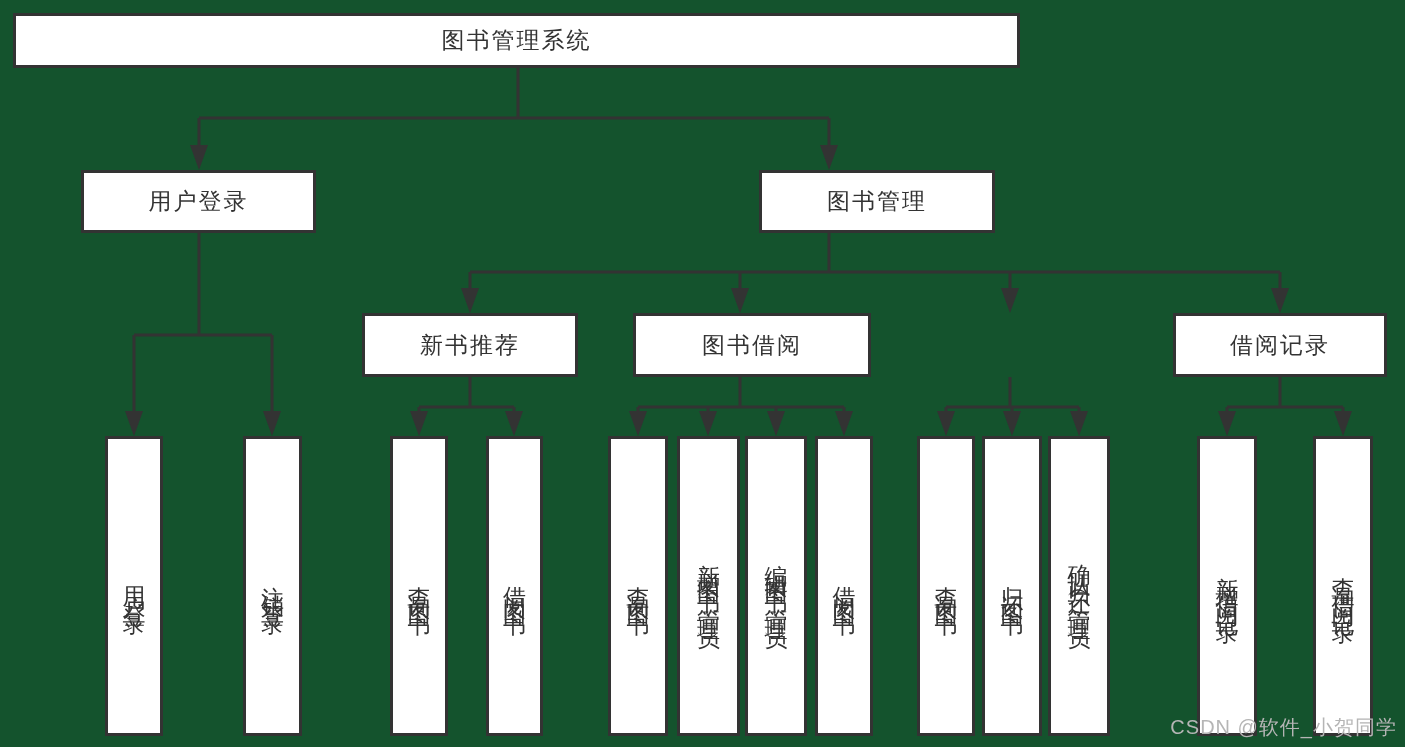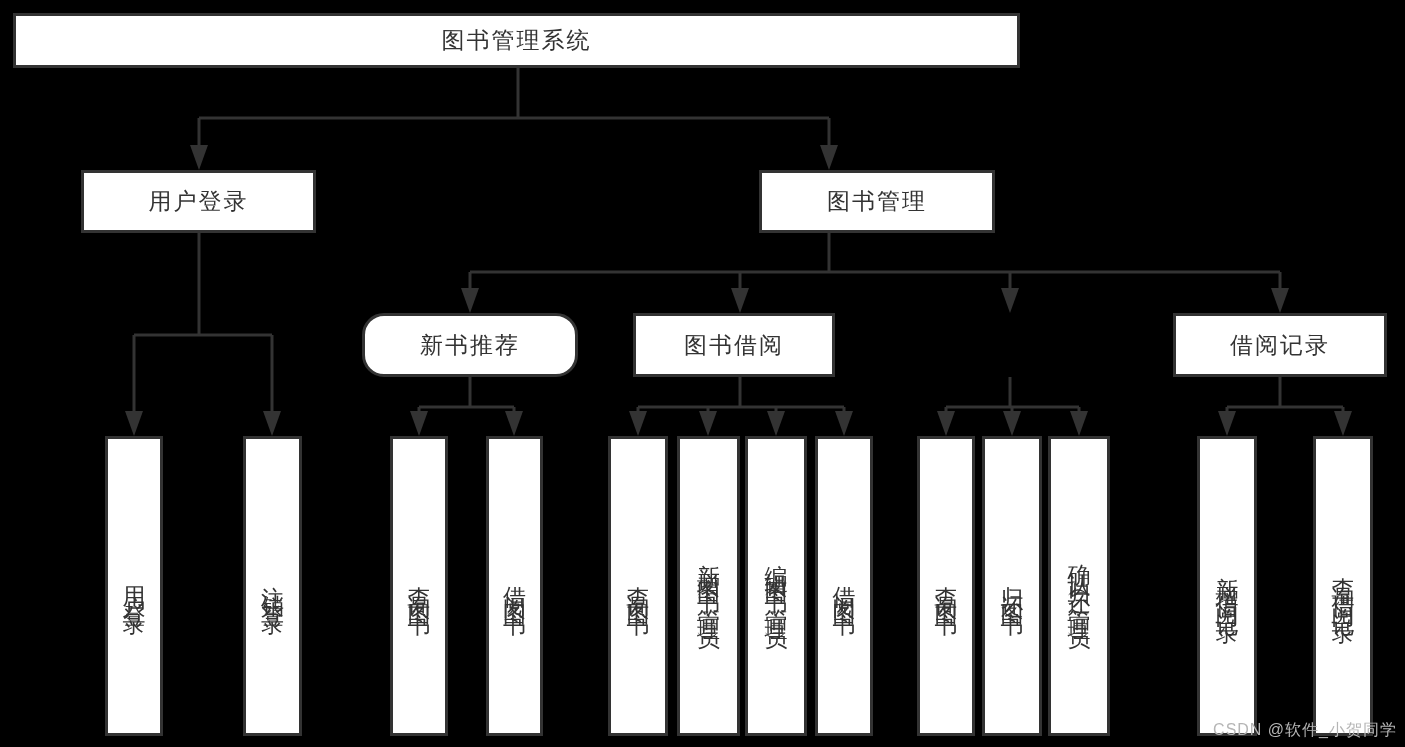--- a/index.html
+++ b/index.html
@@ -1,20 +1,20 @@
 <!DOCTYPE html>
 <html><head>
 <meta charset="utf-8">
 <style>
   html, body { margin: 0; padding: 0; background: #ffffff; }
   .canvas {
     position: relative;
     width: 1405px;
     height: 747px;
-    background: #000000;
+    background: #14532d;
     font-family: "Liberation Sans", "DejaVu Sans", sans-serif;
     overflow: hidden;
   }
   svg.connectors {
     position: absolute;
     left: 0; top: 0;
     width: 1405px; height: 747px;
     z-index: 0;
   }
   .node {
@@ -34,21 +34,21 @@
   .vnode {
     writing-mode: vertical-rl;
     letter-spacing: 9px;
     font-size: 23px;
     line-height: 1;
   }
   .watermark {
     position: absolute;
     right: 8px;
     bottom: 6px;
-    font-size: 16px;
+    font-size: 20px;
     letter-spacing: 1px;
     color: #b5b5b5;
     z-index: 5;
     white-space: nowrap;
   }
 </style>
 </head>
 <body>
 
 <div class="canvas">
@@ -98,22 +98,22 @@
       <polygon points="1218,411 1236,411 1227,436"></polygon>
       <polygon points="1334,411 1352,411 1343,436"></polygon>
     </g>
   </svg>
 
   <div class="node" style="left:13px; top:13px; width:1007px; height:55px;">图书管理系统</div>
 
   <div class="node" style="left:81px; top:170px; width:235px; height:63px;">用户登录</div>
   <div class="node" style="left:711px; top:170px; width:236px; height:63px;margin-left:48px;">图书管理</div>
 
-  <div class="node" style="left:362px; top:313px; width:216px; height:64px;border-radius:22px;">新书推荐</div>
-  <div class="node" style="left:633px; top:313px; width:202px; height:64px;">图书借阅</div>
+  <div class="node" style="left:362px; top:313px; width:216px; height:64px;">新书推荐</div>
+  <div class="node" style="left:633px; top:313px; width:238px; height:64px;">图书借阅</div>
   <div class="node" style="left:1173px; top:313px; width:214px; height:64px;">借阅记录</div>
 
   <div class="node vnode" style="left:105px; top:436px; width:58px; height:300px;">用户登录</div>
   <div class="node vnode" style="left:243px; top:436px; width:59px; height:300px;">注销登录</div>
 
   <div class="node vnode" style="left:390px; top:436px; width:58px; height:300px;">查询图书</div>
   <div class="node vnode" style="left:486px; top:436px; width:57px; height:300px;">借阅图书</div>
 
   <div class="node vnode" style="left:608px; top:436px; width:60px; height:300px;">查询图书</div>
   <div class="node vnode" style="left:677px; top:436px; width:63px; height:300px;">新增图书（管理员）</div>

